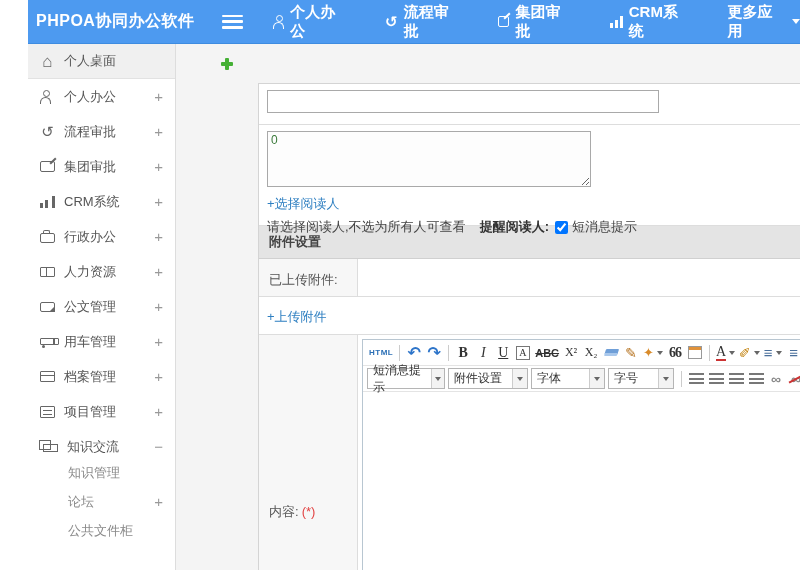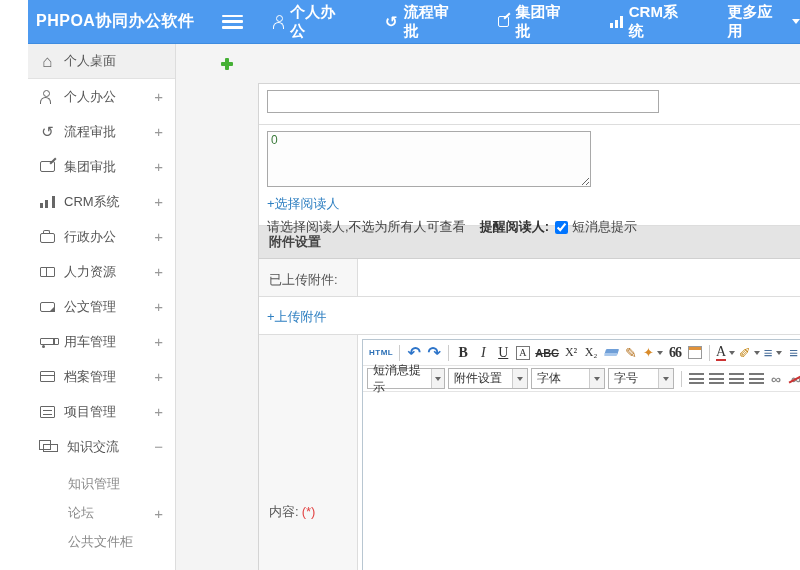--- a/index.html
+++ b/index.html
@@ -43,21 +43,21 @@
   .i-layers { width:10px; height:8px; border:1.4px solid currentColor; margin:3px 0 0 3px; }
   .i-layers::before { content:""; position:absolute; left:-5px; top:-5px; width:10px; height:8px; border:1.4px solid currentColor; }
 
   
   .page-body { display:flex; height:526px; }
   .sidebar { width:148px; background:#fff; border-right:1px solid #ddd; flex-shrink:0; overflow:hidden; }
   .sb-item { height:35px; display:flex; align-items:center; padding:0 12px; color:#555; font-size:13px; cursor:pointer; }
   .sb-item .i, .sb-item .g-icon { color:#666; margin-right:9px; width:15px; text-align:center; }
   .sb-item.active { background:#f0f0f0; border-bottom:1px solid #e2e2e2; }
   .sb-expand { margin-left:auto; color:#999; font-size:15px; font-weight:400; }
-  .sb-sub { height:29px; display:flex; align-items:flex-end; padding:0 12px 0 40px; color:#8a8a8a; font-size:13px; cursor:pointer; }
+  .sb-sub { height:29px; display:flex; align-items:flex-start; padding:0 12px 0 40px; color:#8a8a8a; font-size:13px; cursor:pointer; }
 
   
   .main { flex:1; background:#f4f4f4; overflow:hidden; position:relative; }
   .page-title { margin:14px 0 0 45px; display:flex; align-items:center; font-size:16px; font-weight:bold; color:#1d3e63; }
   .plus { width:12px; height:12px; position:relative; margin-right:5px; }
   .plus::before { content:""; position:absolute; left:4px; top:0; width:4px; height:12px; background:#45b035; border-radius:1px; }
   .plus::after { content:""; position:absolute; left:0; top:4px; width:12px; height:4px; background:#45b035; border-radius:1px; }
 
   .form-table { margin:13px 0 0 82px; width:700px; background:#fff; border:1px solid #d4d4d4; }
   .f-row { display:flex; border-bottom:1px solid #ddd; }

